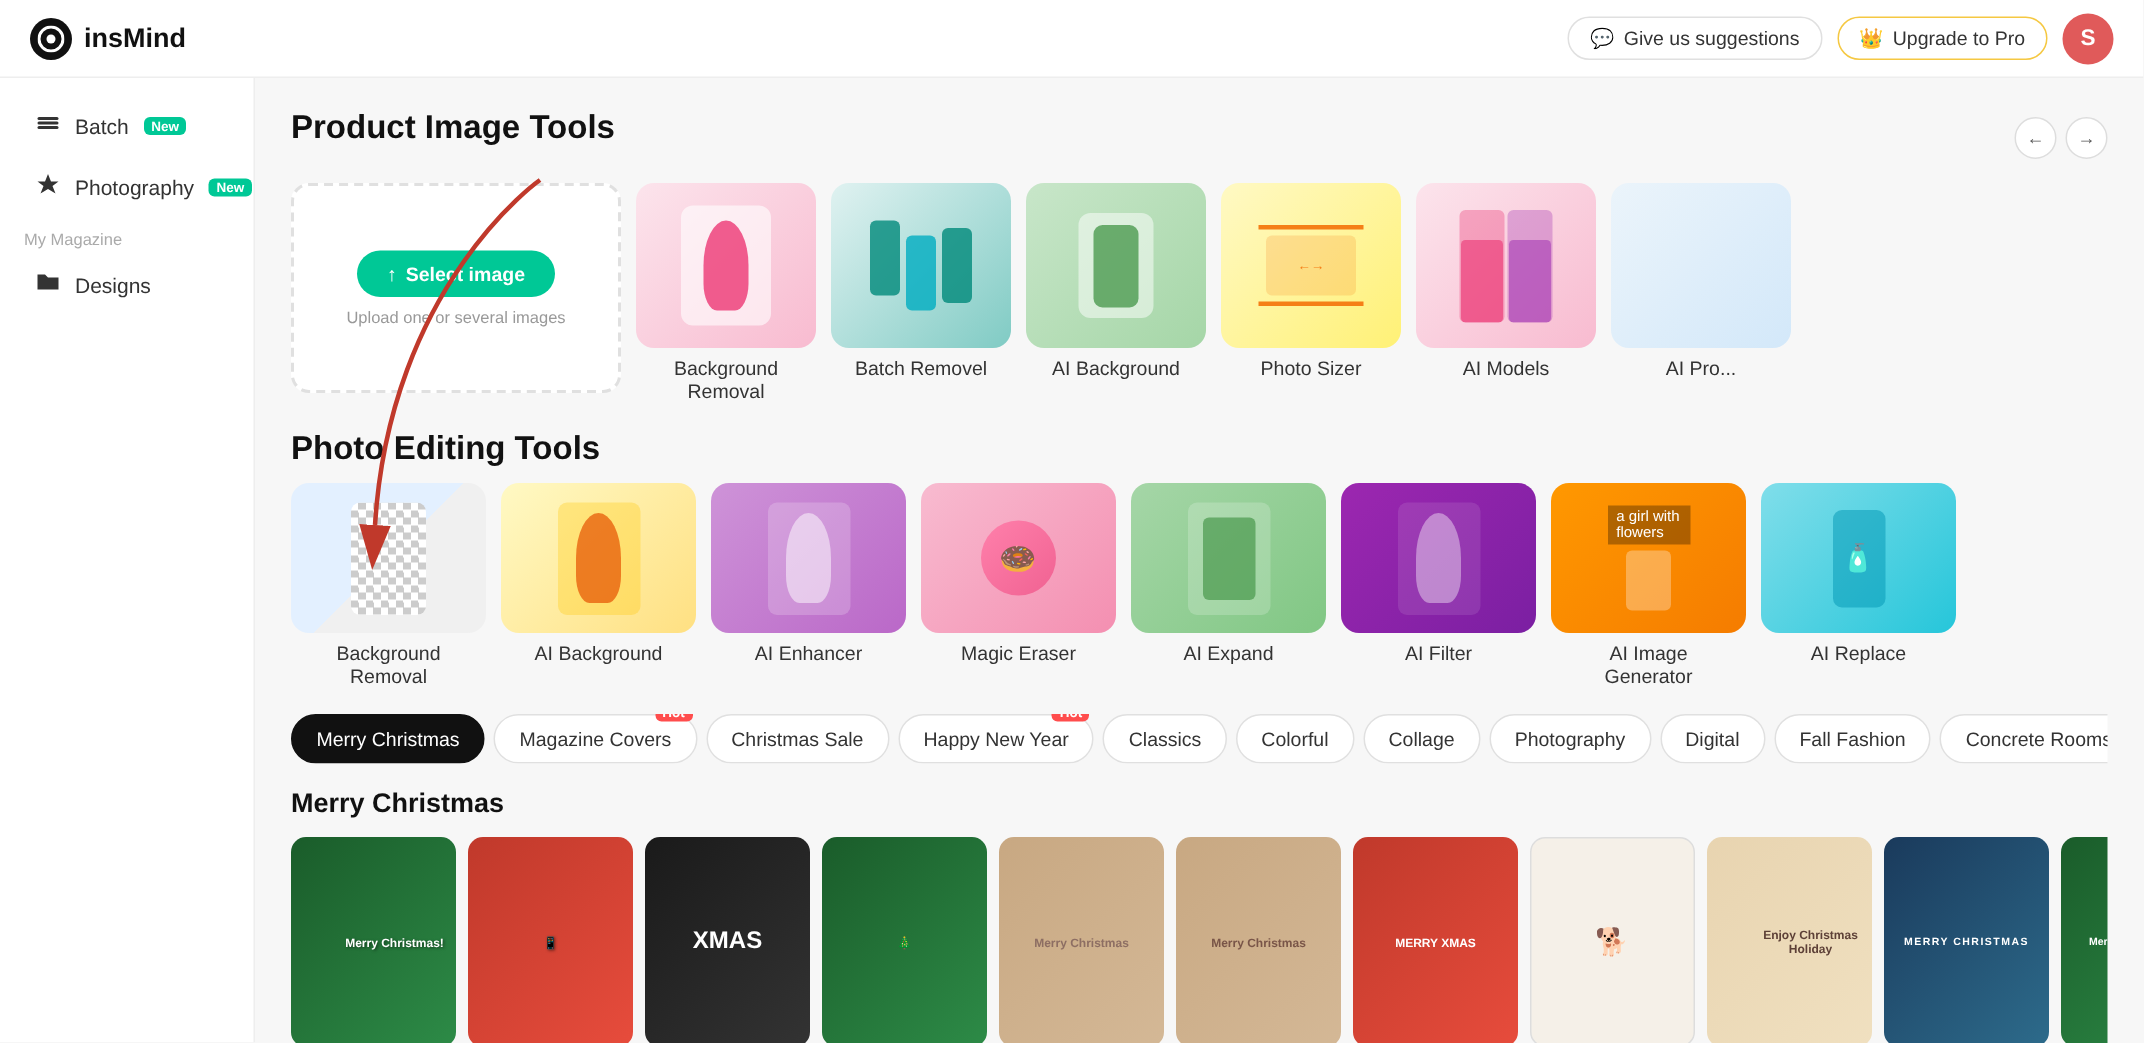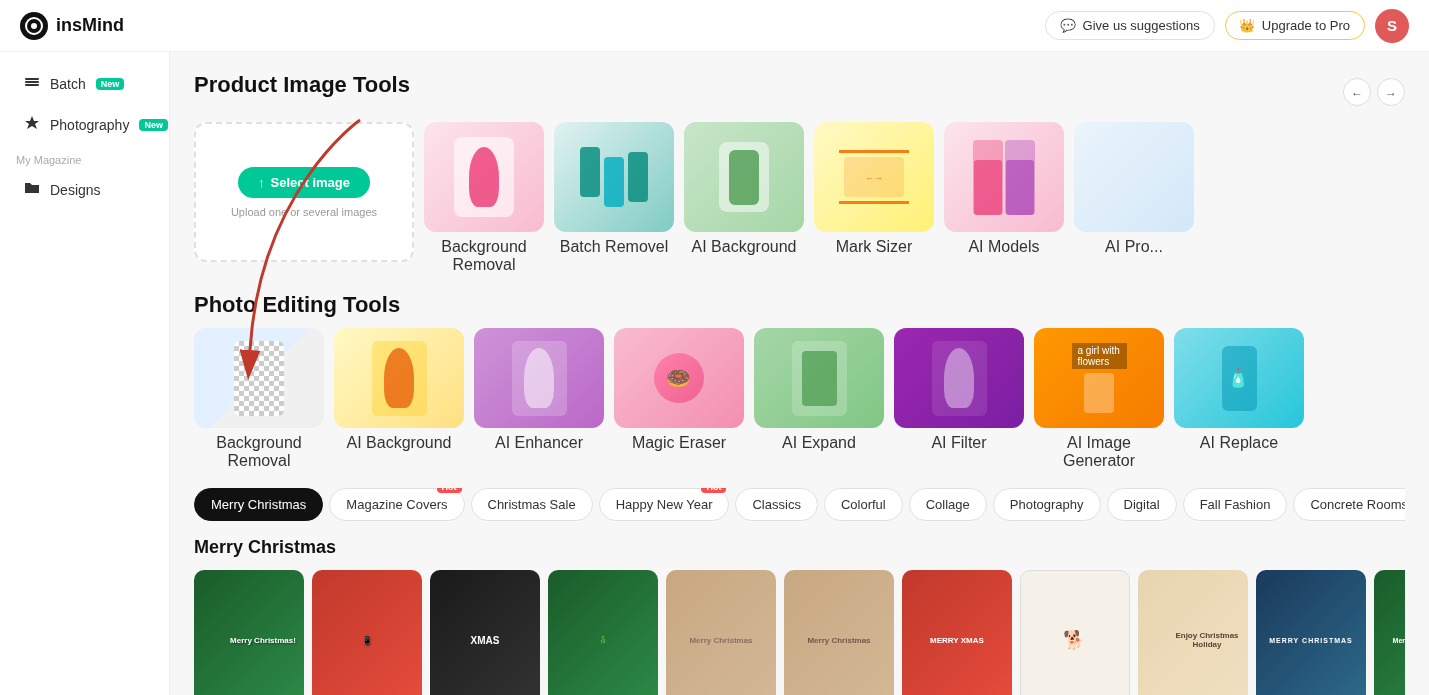--- a/index.html
+++ b/index.html
@@ -76,21 +76,21 @@
       display: flex; align-items: center; gap: 6px;
     }
     .upload-hint { font-size: 11px; color: #999; }
 
     
     .tool-card { display: flex; flex-direction: column; align-items: center; gap: 6px; cursor: pointer; }
     .tool-card-img {
       width: 120px; height: 110px; border-radius: 12px; overflow: hidden;
       display: flex; align-items: center; justify-content: center;
     }
-    .tool-card-label { font-size: 16px; color: #333; text-align: center; max-width: 110px; }
+    .tool-card-label { font-size: 13px; color: #333; text-align: center; max-width: 110px; }
 
     
     .bg-pink { background: linear-gradient(135deg, #fce4ec, #f8bbd0); }
     .bg-teal { background: linear-gradient(135deg, #e0f7f4, #b2dfdb); }
 
     
     .photo-tool-card { display: flex; flex-direction: column; align-items: center; gap: 6px; cursor: pointer; }
     .photo-tool-img {
       width: 130px; height: 100px; border-radius: 12px; overflow: hidden;
       display: flex; align-items: center; justify-content: center; position: relative;
@@ -257,21 +257,21 @@
 
 
         <div class="tool-card">
           <div class="tool-card-img" style="background:linear-gradient(135deg,#fff9c4,#fff176);">
             <div style="display:flex;flex-direction:column;align-items:center;gap:4px;padding:8px;">
               <div style="width:70px;height:3px;background:#f57f17;"></div>
               <div style="width:60px;height:40px;background:rgba(245,127,23,0.2);border-radius:4px;display:flex;align-items:center;justify-content:center;font-size:9px;color:#f57f17;">←→</div>
               <div style="width:70px;height:3px;background:#f57f17;"></div>
             </div>
           </div>
-          <span class="tool-card-label">Mark Sizer</span>
+          <span class="tool-card-label">Photo Sizer</span>
         </div>
 
         <div class="tool-card">
           <div class="tool-card-img" style="background:linear-gradient(135deg,#fce4ec,#f8bbd0);">
             <div style="display:flex;gap:2px;padding:6px;align-items:flex-end;">
               <div style="width:30px;height:75px;background:rgba(233,30,99,0.3);border-radius:4px;overflow:hidden;display:flex;align-items:flex-end;justify-content:center;">
                 <div style="width:28px;height:55px;background:rgba(233,30,99,0.5);border-radius:3px;"></div>
               </div>
               <div style="width:30px;height:75px;background:rgba(156,39,176,0.3);border-radius:4px;overflow:hidden;display:flex;align-items:flex-end;justify-content:center;">
                 <div style="width:28px;height:55px;background:rgba(156,39,176,0.5);border-radius:3px;"></div>
@@ -405,21 +405,21 @@
         </div>
 
         <div class="gallery-card gc-2">
           <div style="width:100%;height:100%;display:flex;align-items:center;justify-content:center;">
             <div style="color:white;font-size:8px;font-weight:700;text-shadow:1px 1px 2px rgba(0,0,0,0.5);">📱</div>
           </div>
         </div>
 
         <div class="gallery-card gc-3">
           <div style="width:100%;height:100%;display:flex;align-items:center;justify-content:center;">
-            <div style="color:white;font-size:10px;font-weight:700;text-align:center;">XMAS</div>
+            <div style="color:white;font-size:16px;font-weight:700;text-align:center;">XMAS</div>
           </div>
         </div>
 
         <div class="gallery-card gc-4">
           <div style="width:100%;height:100%;display:flex;align-items:center;justify-content:center;">
             <div style="color:white;font-size:8px;text-align:center;">🎄</div>
           </div>
         </div>
 
         <div class="gallery-card gc-5">

